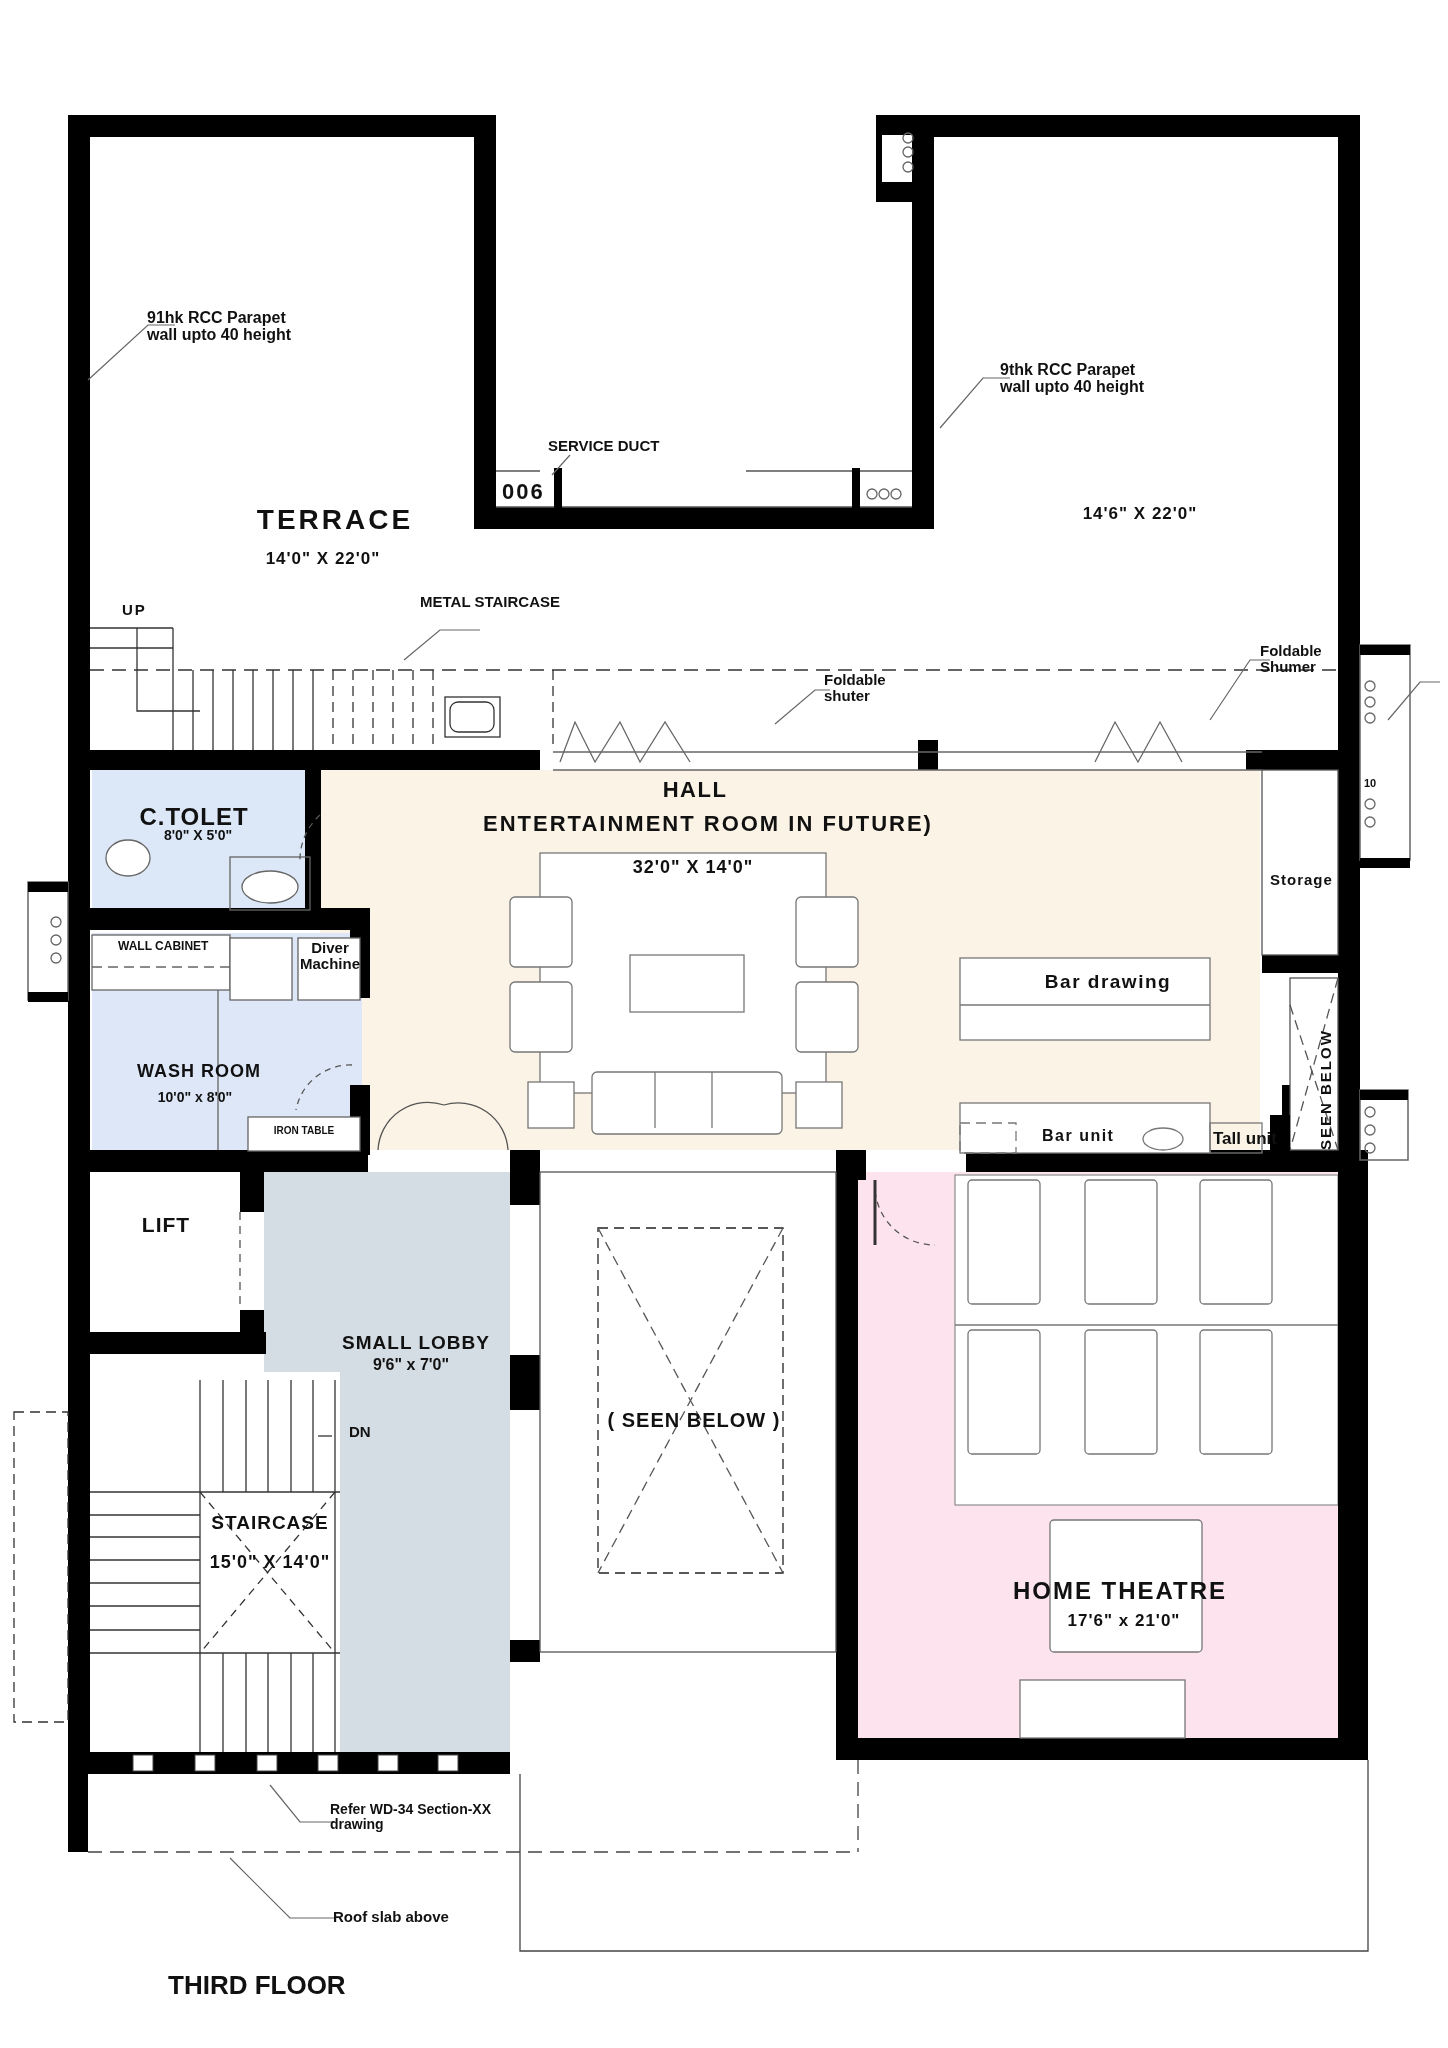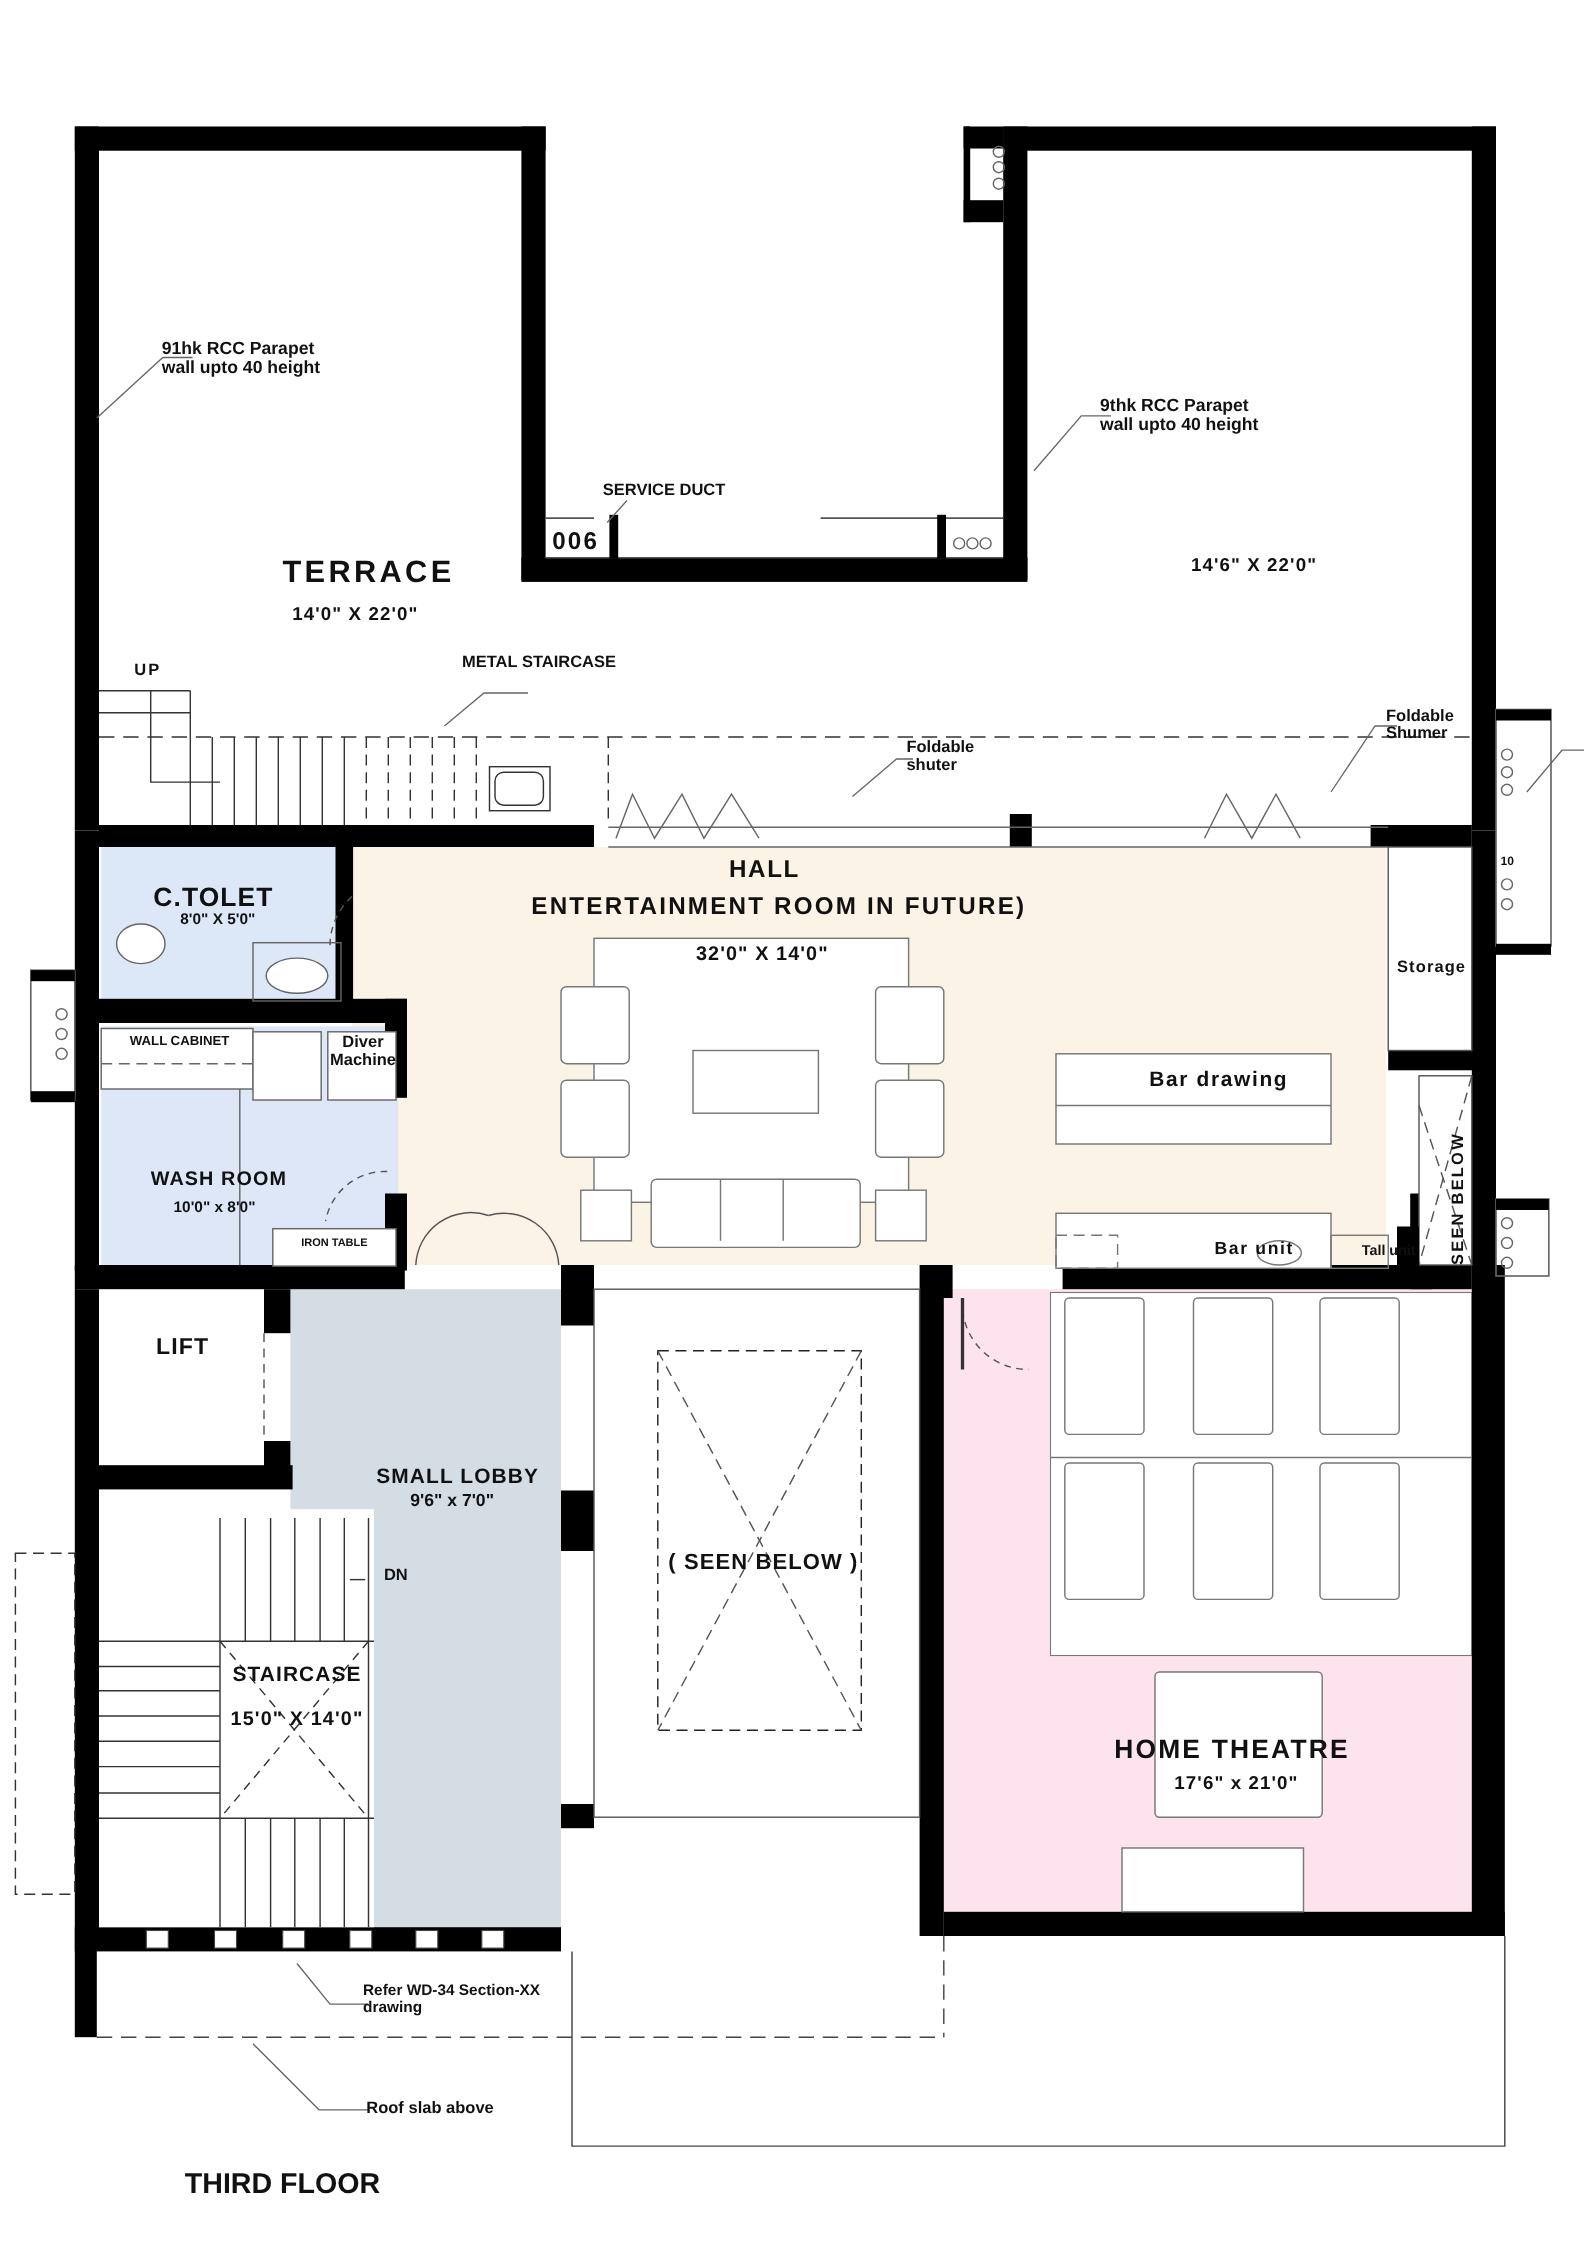--- a/index.html
+++ b/index.html
@@ -317,22 +317,22 @@
 <div class="lbl" style="left:118px;top:940px;font-size:12px;text-align:center;">WALL CABINET</div>
 <div class="lbl center" style="left:330px;top:940px;font-size:15px;">
   <div>Diver</div>
   <div>Machine</div>
 </div>
 <div class="lbl center" style="left:199px;top:1062px;font-size:18px;letter-spacing:1px;">WASH ROOM</div>
 <div class="lbl center" style="left:195px;top:1090px;font-size:14px;">10'0" x 8'0"</div>
 <div class="lbl center" style="left:304px;top:1126px;font-size:10px;">IRON TABLE</div>
 
 <div class="lbl center" style="left:1108px;top:972px;font-size:19px;letter-spacing:1.5px;">Bar drawing</div>
-<div class="lbl" style="left:1104px;top:1128px;font-size:16px;letter-spacing:1.5px;">Bar unit</div>
-<div class="lbl" style="left:1238px;top:1130px;font-size:13px;">Tall unit</div>
+<div class="lbl" style="left:1042px;top:1128px;font-size:16px;letter-spacing:1.5px;">Bar unit</div>
+<div class="lbl" style="left:1213px;top:1130px;font-size:17px;">Tall unit</div>
 <div class="lbl vert" style="left:1318px;top:1150px;font-size:15px;letter-spacing:2px;">SEEN BELOW</div>
 
 <div class="lbl center" style="left:166px;top:1214px;font-size:21px;letter-spacing:1px;">LIFT</div>
 <div class="lbl center" style="left:416px;top:1333px;font-size:19px;letter-spacing:1px;">SMALL LOBBY</div>
 <div class="lbl center" style="left:411px;top:1357px;font-size:16px;">9'6" x 7'0"</div>
 <div class="lbl center" style="left:694px;top:1410px;font-size:20px;letter-spacing:1px;">( SEEN BELOW )</div>
 
 <div class="lbl" style="left:349px;top:1424px;font-size:15px;">DN</div>
 <div class="lbl center" style="left:270px;top:1513px;font-size:19px;letter-spacing:1px;">STAIRCASE</div>
 <div class="lbl center" style="left:270px;top:1553px;font-size:18px;letter-spacing:1px;">15'0" X 14'0"</div>

